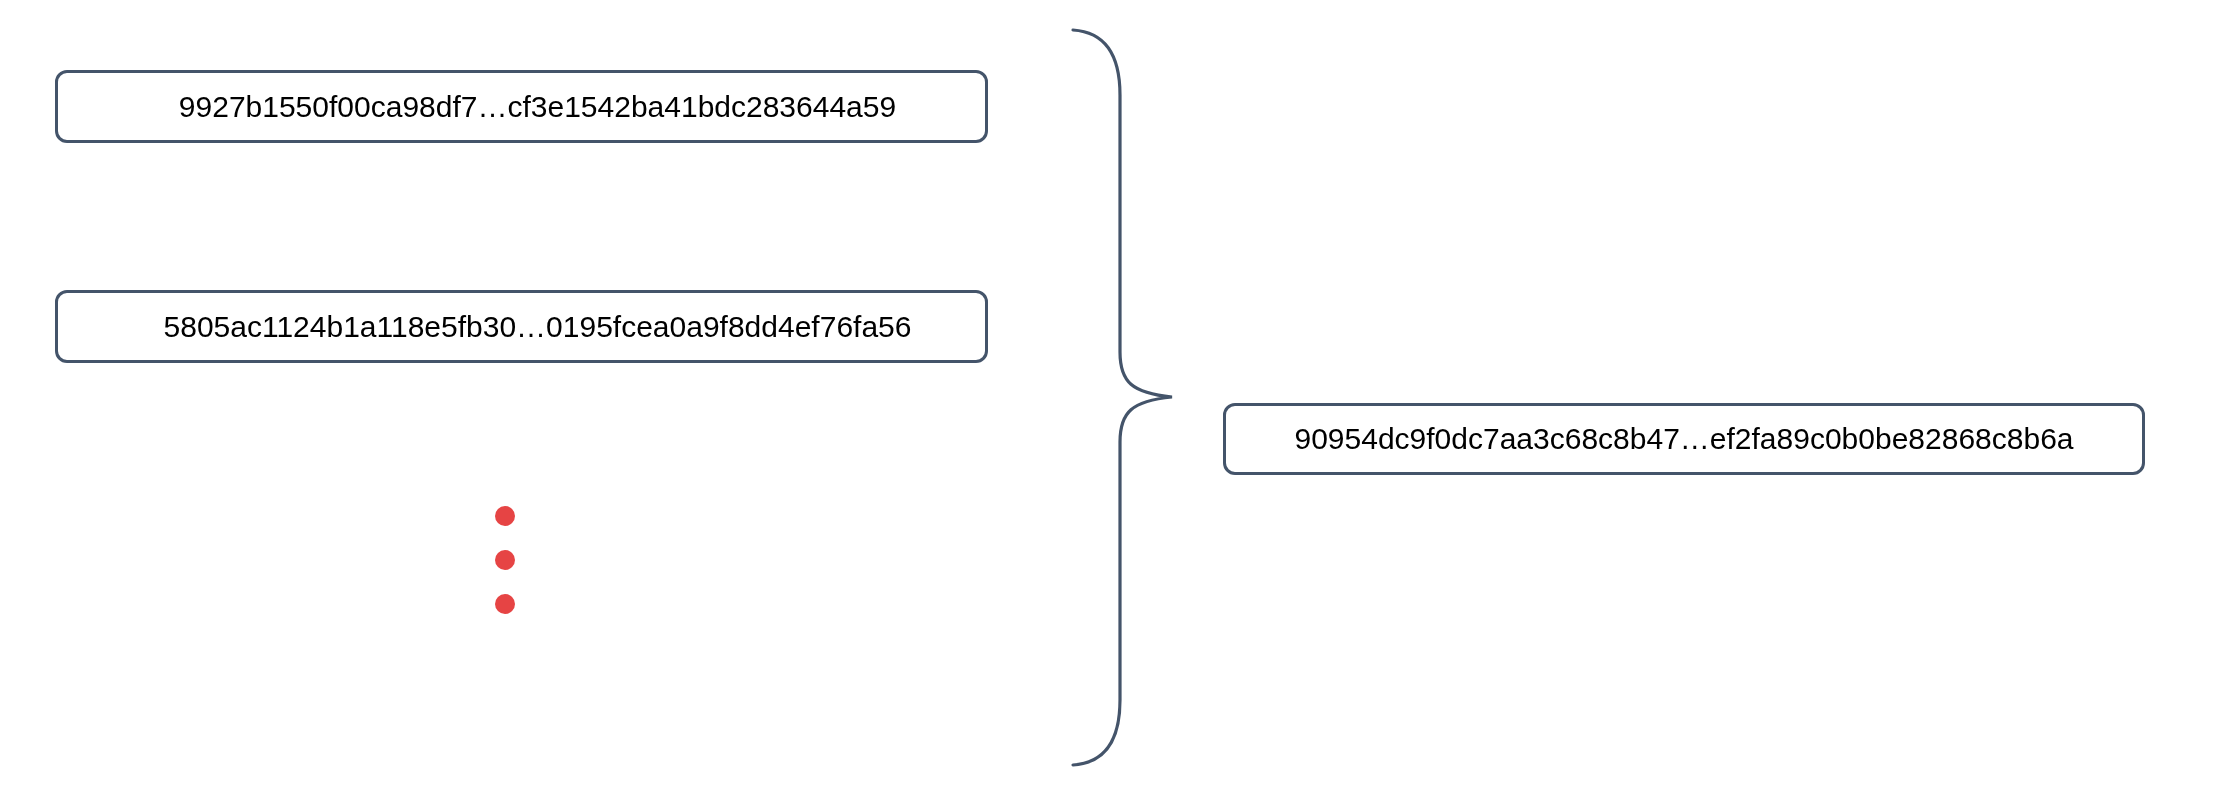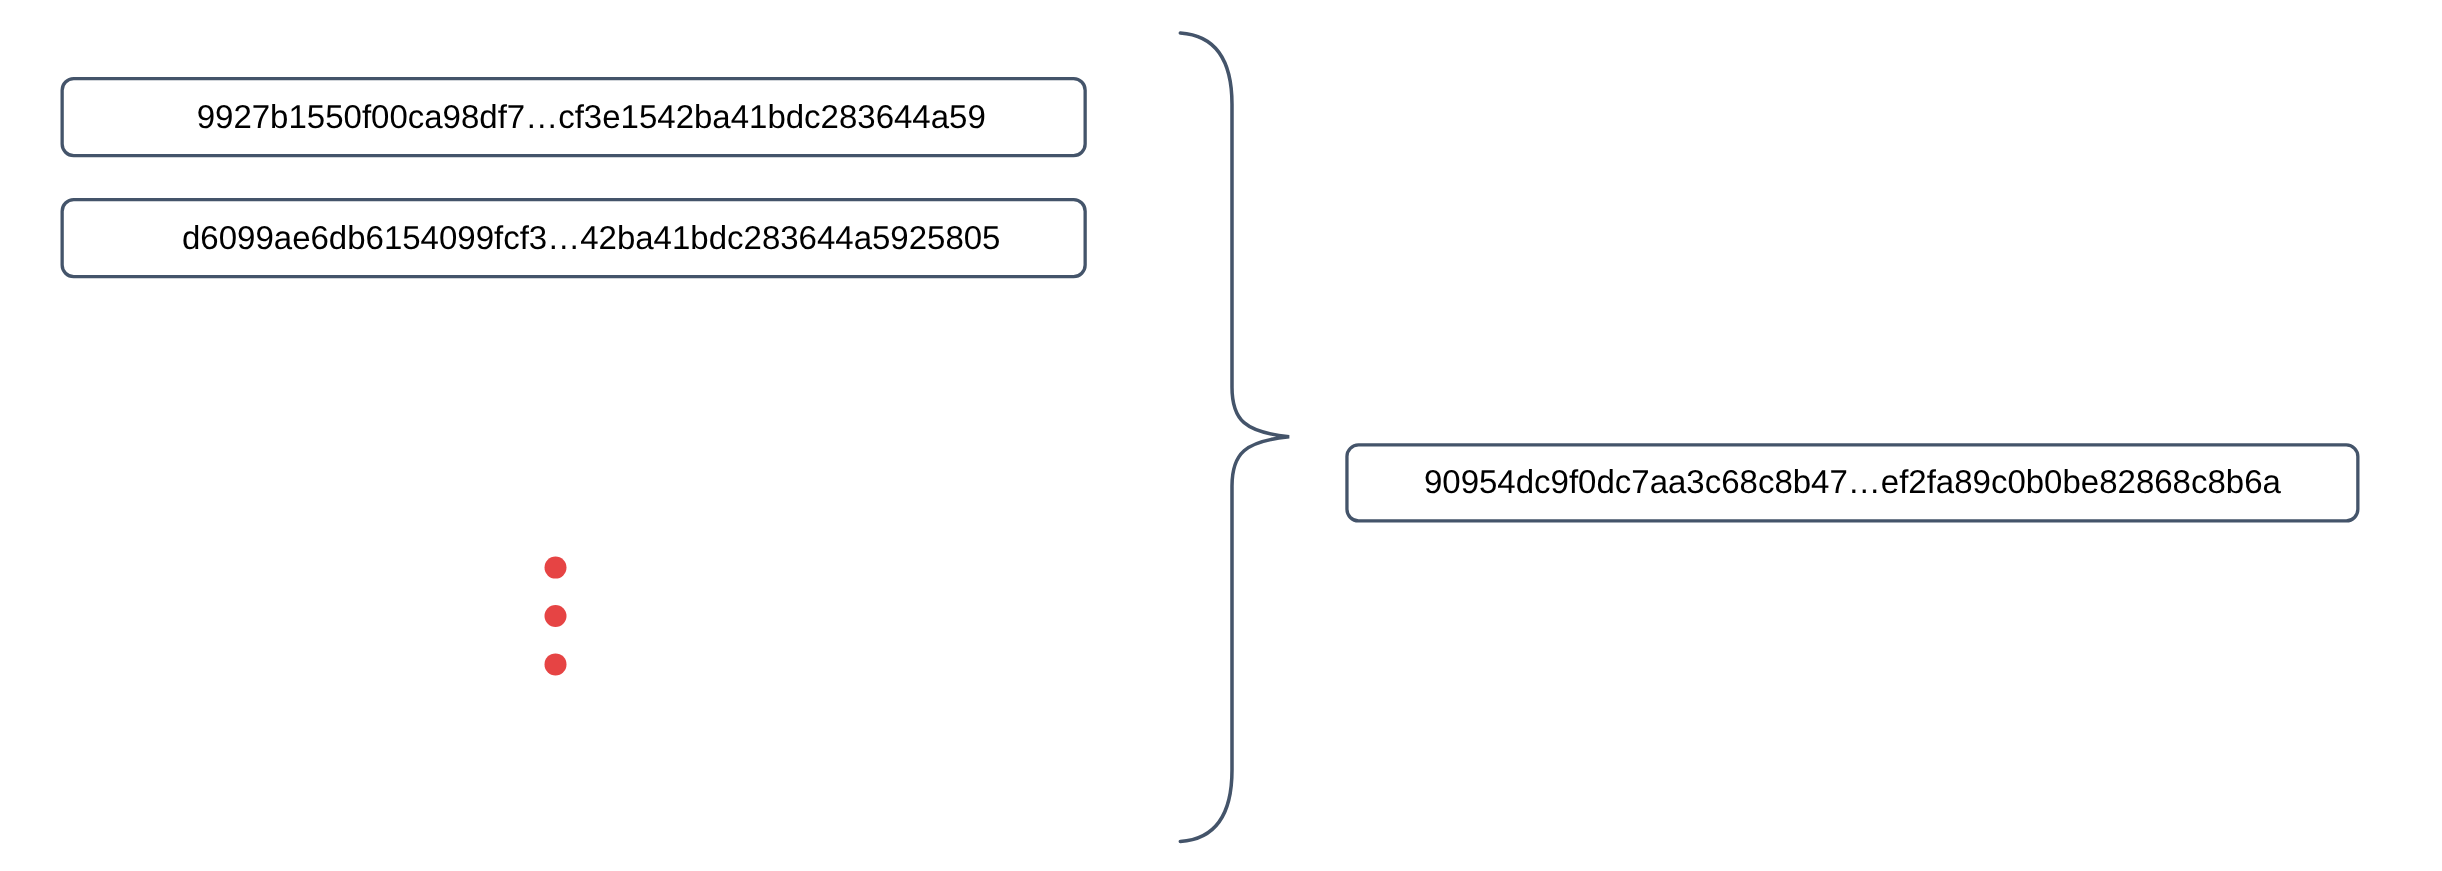--- a/index.html
+++ b/index.html
@@ -65,24 +65,24 @@
 </style>
 </head>
 <body>
 
 <div id="canvas">
 
   <div class="hash-box left-box" style="top:70px">
     <span>9927b1550f00ca98df7…cf3e1542ba41bdc283644a59</span>
   </div>
 
-  <div class="hash-box left-box" style="top:180px">
-    <span>d6099ae6db6154099fcf3…42ba41bdc283644a5925805</span>
+
+  <div class="hash-box left-box" style="top:290px">
+    <span>5805ac1124b1a118e5fb30…0195fcea0a9f8dd4ef76fa56</span>
   </div>
-
 
 
   <div class="dot" style="top:506px"></div>
   <div class="dot" style="top:550px"></div>
   <div class="dot" style="top:594px"></div>
 
 
   <svg id="brace-svg" viewBox="1040 15 160 765" aria-hidden="true">
     <path d="M 1073 30
              C 1103 32, 1120 52, 1120 95

